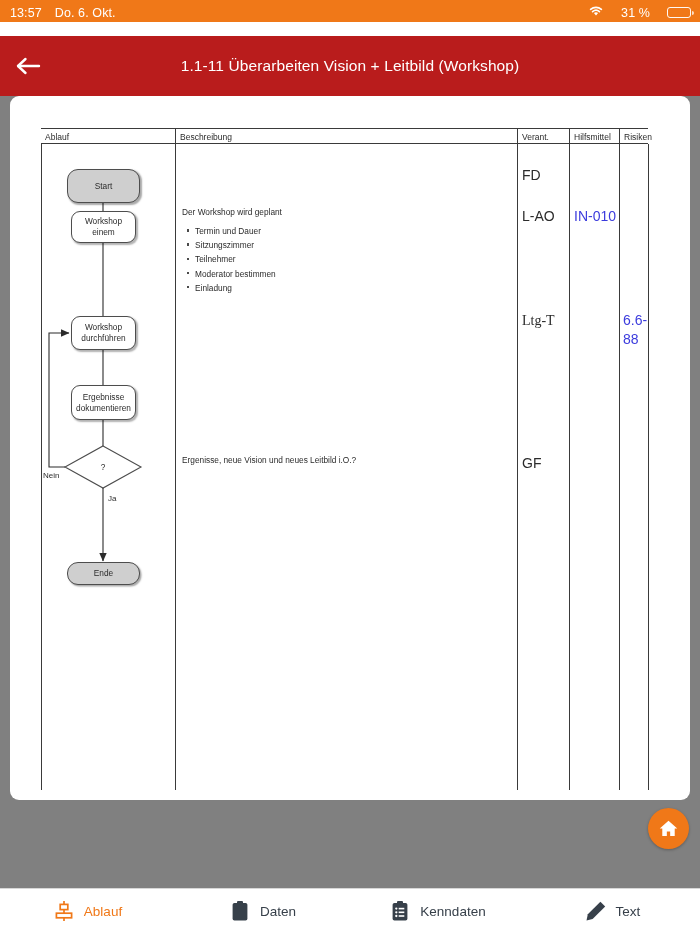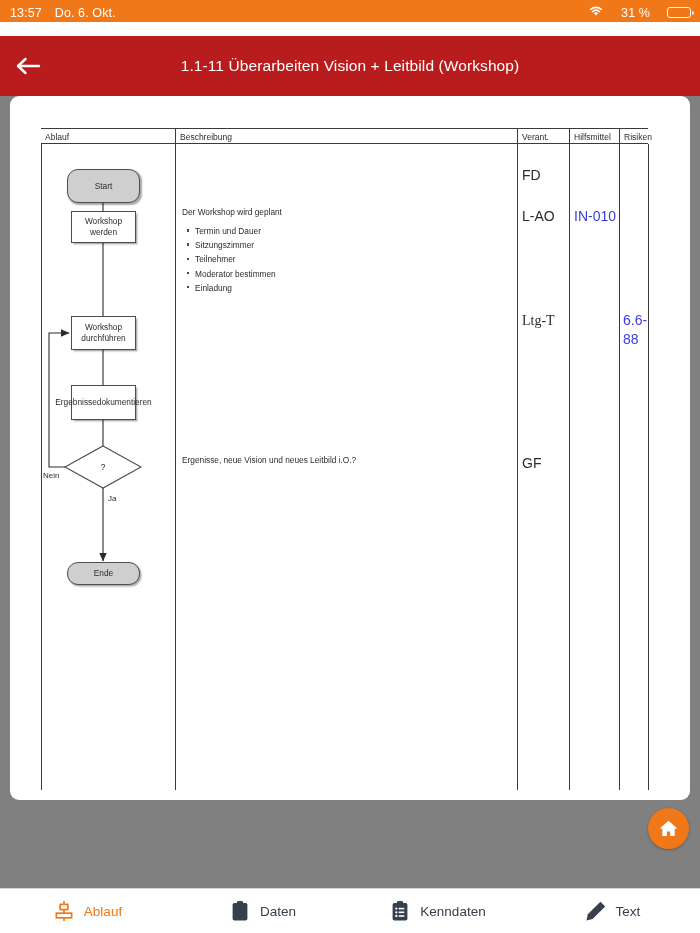--- a/index.html
+++ b/index.html
@@ -100,21 +100,21 @@
     content: ""; position: absolute; left: -8px; top: 4.2px;
     width: 2.4px; height: 2.4px; background: #4a4a4a;
   }
   .desc p + p { margin-top: 9px; }
 
   
   .flow { position: absolute; left: 0; top: 0; width: 180px; height: 662px; }
   .node {
     position: absolute;
     display: flex; align-items: center; justify-content: center; text-align: center;
-    font-size: 8.3px; color: #2b2b2b; line-height: 1.3;
+    font-size: 8.3px; color: #2b2b2b; line-height: 1.3; border-radius: 9px;
   }
   .node-term {
     background: #cfcfcf; border: 1.2px solid #4d4d4d; border-radius: 11px;
     box-shadow: 1.5px 1.5px 1.6px rgba(0,0,0,.34);
   }
   .node-proc {
     background: #ffffff; border: 1.2px solid #4d4d4d;
     box-shadow: 1.5px 1.5px 1.6px rgba(0,0,0,.30);
   }
   .edge-label {
@@ -217,29 +217,29 @@
 
           <path d="M24,339 L8,339 L8,205 L28,205" stroke="#2b2b2b" stroke-width="1.1" fill="none" marker-end="url(#arr)"></path>
 
           <line x1="62" y1="360" x2="62" y2="433" stroke="#2b2b2b" stroke-width="1.1" marker-end="url(#arr)"></line>
         </svg>
 
         <div class="node node-term" style="left:26px;top:41px;width:73px;height:34px;">Start</div>
 
         <div class="node node-proc" style="left:30px;top:83px;width:65px;height:32px;flex-direction:column;">
           <span>Workshop</span>
-          <span>werden</span>
+          <span>einem</span>
         </div>
 
         <div class="node node-proc" style="left:30px;top:188px;width:65px;height:34px;flex-direction:column;">
           <span>Workshop</span>
           <span>durchführen</span>
         </div>
 
-        <div class="node node-proc" style="left:30px;top:257px;width:65px;height:35px;flex-direction:row;">
+        <div class="node node-proc" style="left:30px;top:257px;width:65px;height:35px;flex-direction:column;">
           <span>Ergebnisse</span>
           <span>dokumentieren</span>
         </div>
 
         <div class="node" style="left:48px;top:331px;width:28px;height:16px;">?</div>
 
         <div class="node node-term" style="left:26px;top:434px;width:73px;height:23px;">Ende</div>
 
         <div class="edge-label" style="left:2px;top:343px;">Nein</div>
         <div class="edge-label" style="left:67px;top:366px;">Ja</div>

